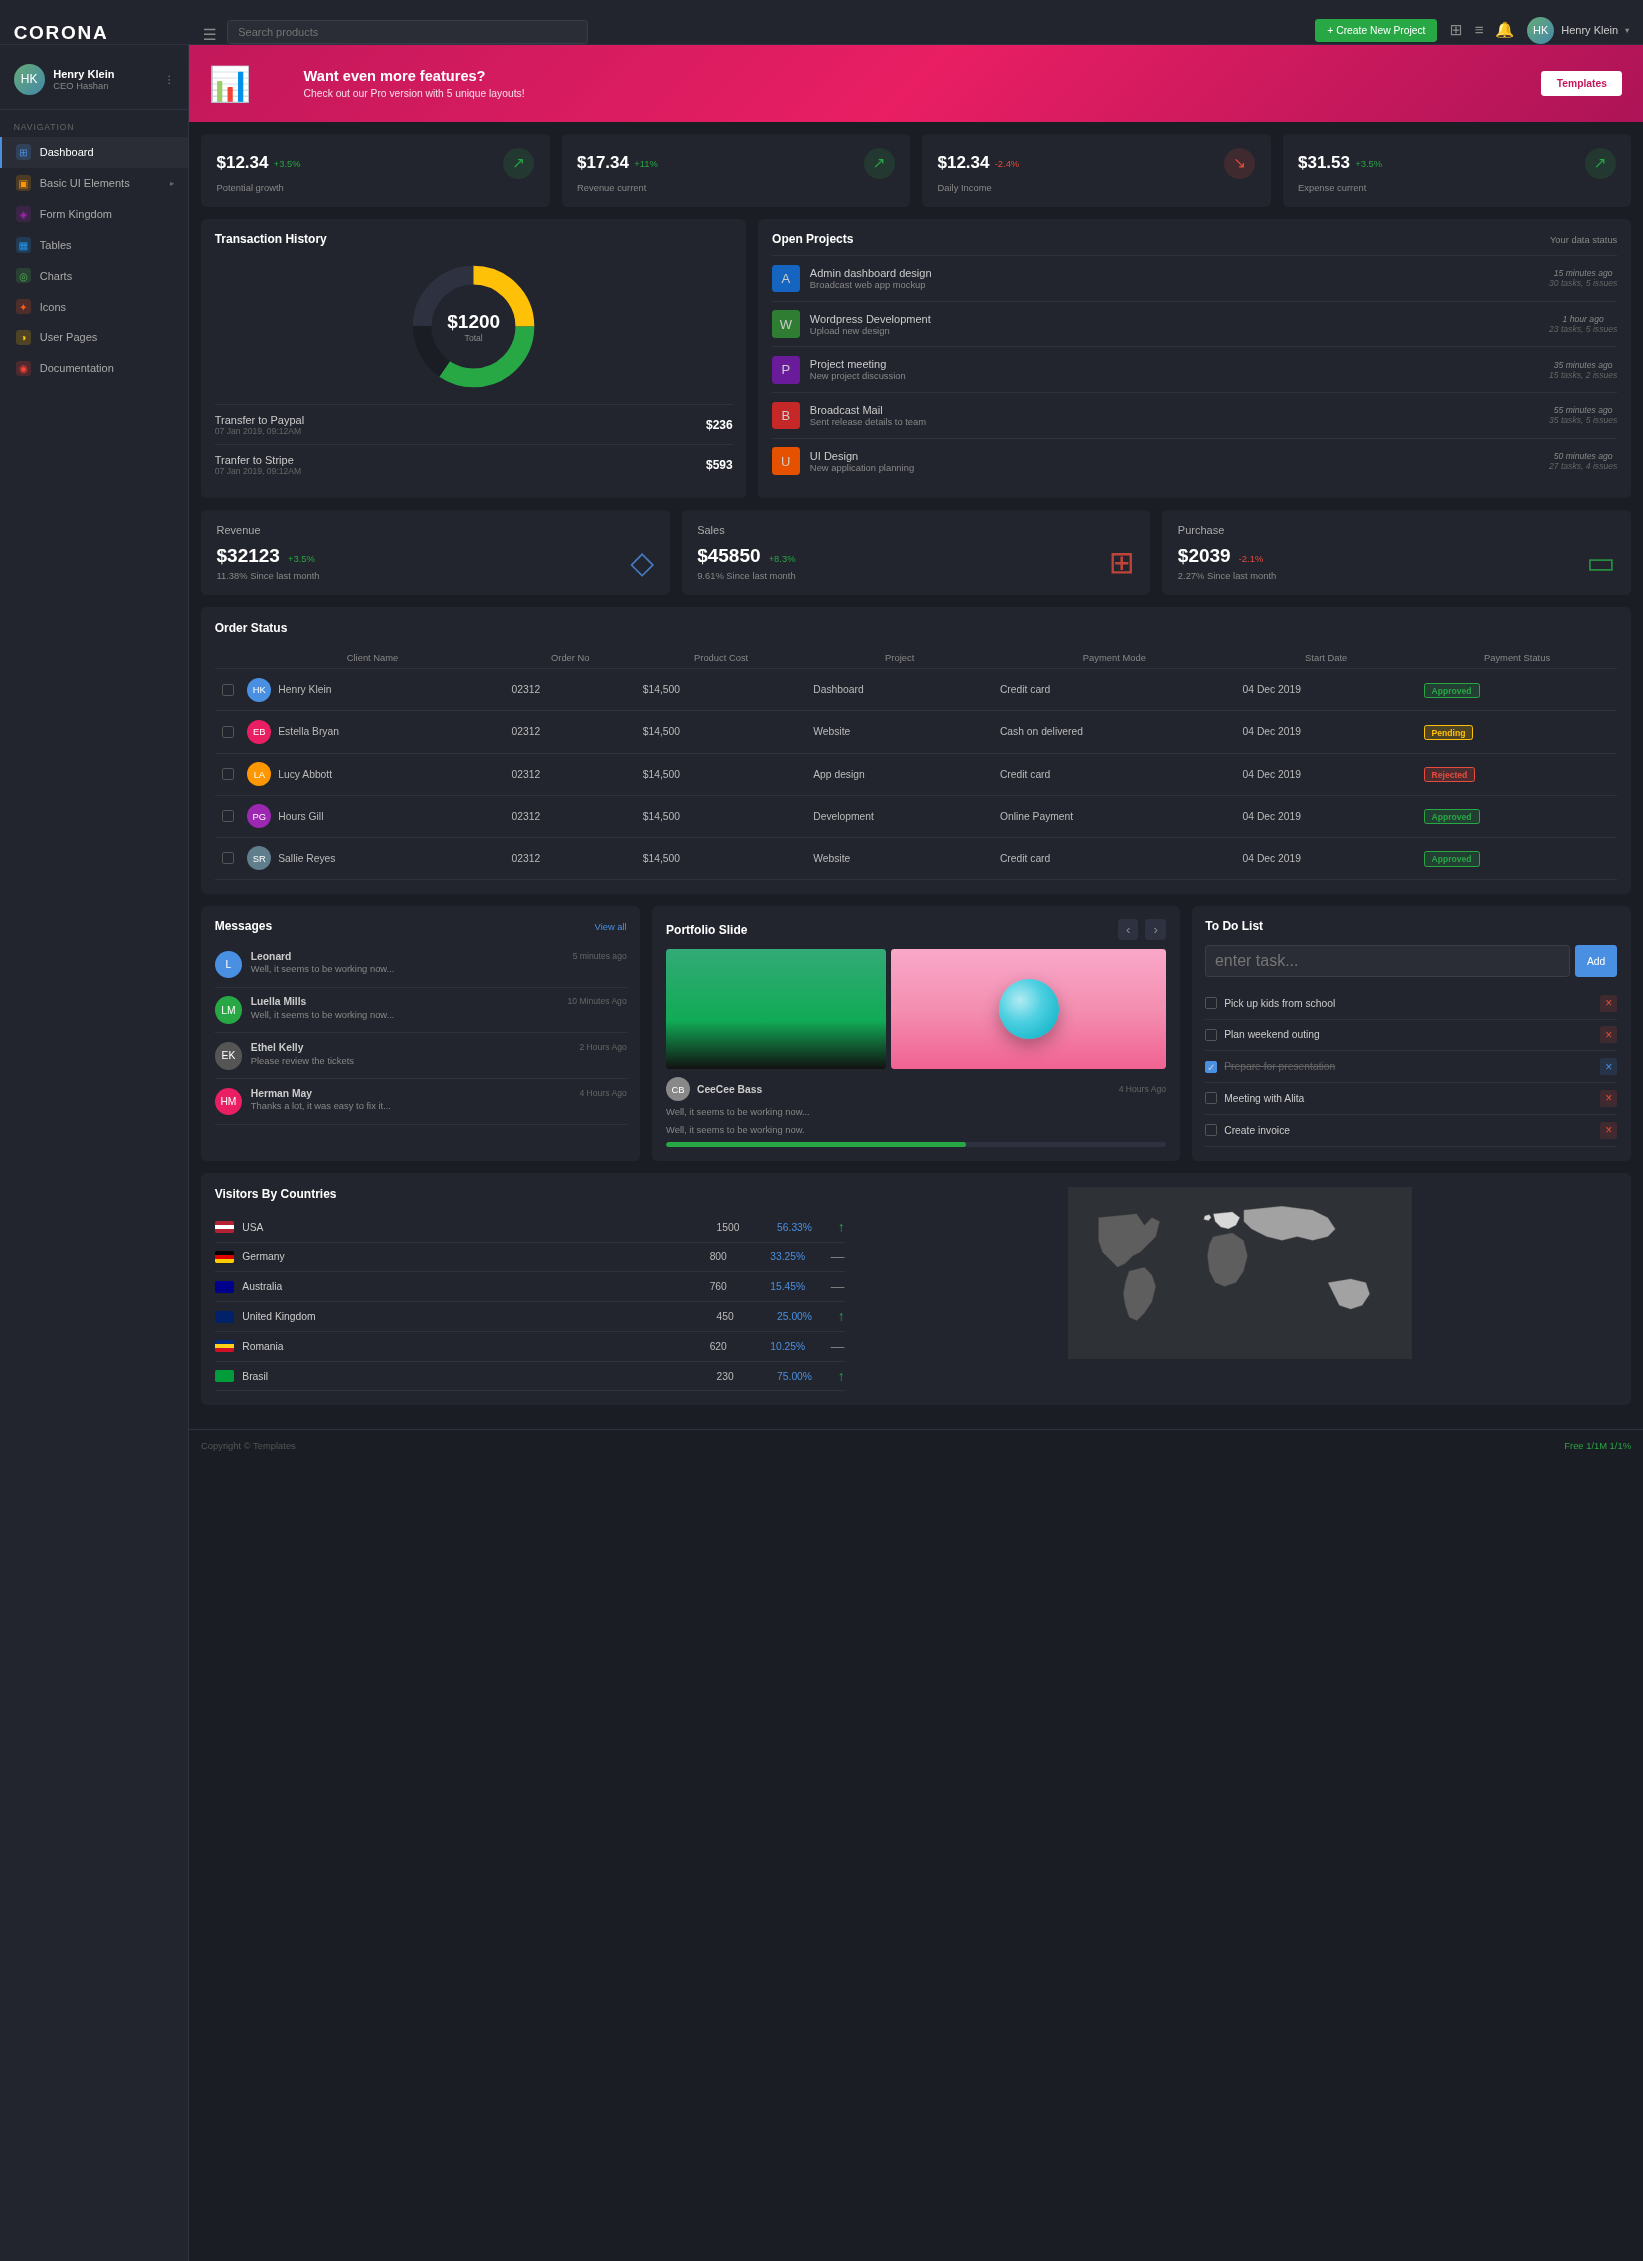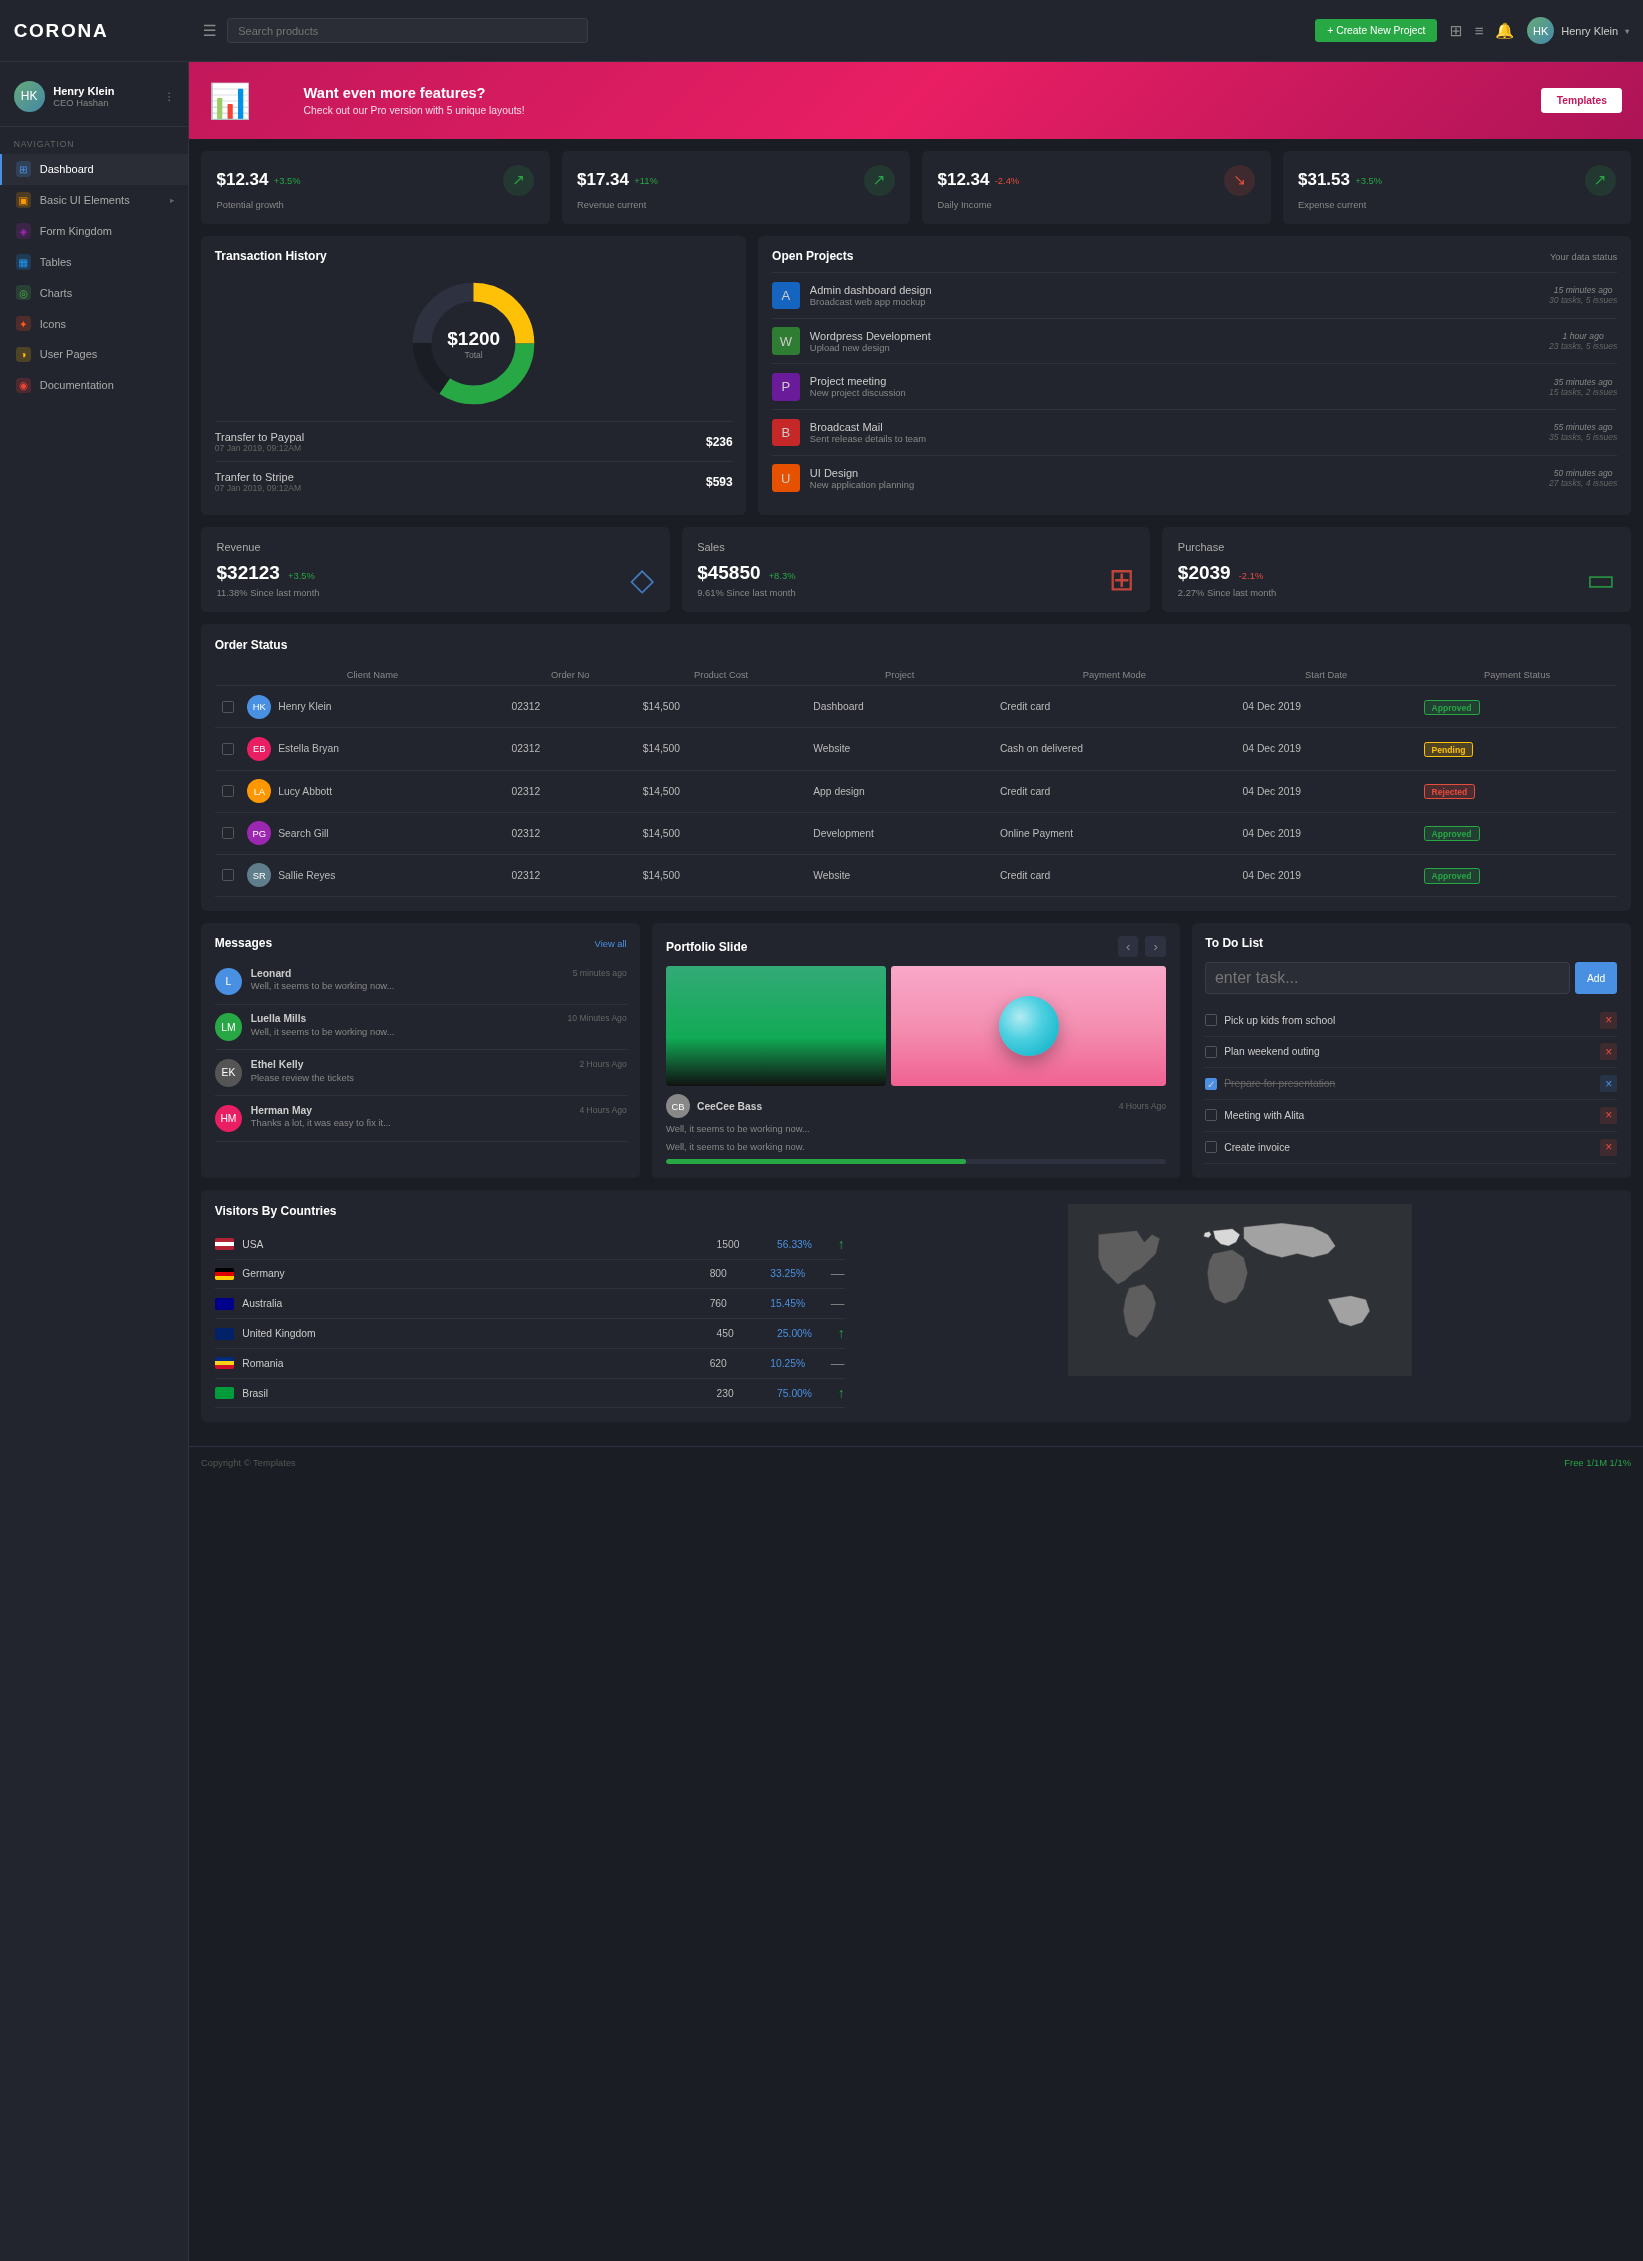--- a/index.html
+++ b/index.html
@@ -1,19 +1,19 @@
 <!DOCTYPE html>
 <html style="font-size:13.7px"><head>
   <meta charset="utf-8">
   <style>
     * { margin: 0; padding: 0; box-sizing: border-box; }
     body { background: #1a1d23; color: #ccc; font-family: 'Segoe UI', sans-serif; font-size: 10.3px; min-width: 1643px; }
 
     
-    .topbar { display: flex; align-items: center; background: #22252d; height: 62px; padding: 0 13.7px; border-bottom: 0.9px solid #2e3240; }
+    .topbar { display: flex; align-items: flex-end; background: #22252d; height: 45px; padding: 0 13.7px; border-bottom: 0.9px solid #2e3240; }
     .topbar .logo { font-size: 19px; font-weight: 700; color: #fff; letter-spacing: 1.7px; width: 189px; }
     .topbar .grid-icon { color: #888; font-size: 15.5px; margin-right: 10.3px; cursor: pointer; }
     .topbar .search-box { flex: 1; max-width: 361px; background: #2a2d36; border: 0.9px solid #3a3e4a; border-radius: 3.4px; padding: 5.2px 10.3px; color: #aaa; font-size: 11px; outline: none; }
     .topbar-right { display: flex; align-items: center; gap: 12px; margin-left: auto; }
     .btn-create { background: #28a745; color: #fff; border: none; border-radius: 3.4px; padding: 6px 12px; font-size: 10.3px; cursor: pointer; white-space: nowrap; display: flex; align-items: center; gap: 4.3px; }
     .topbar-icon { color: #888; font-size: 15.5px; cursor: pointer; }
     .avatar-area { display: flex; align-items: center; gap: 6.9px; cursor: pointer; }
     .avatar { width: 27.5px; height: 27.5px; border-radius: 50%; background: #888; overflow: hidden; display: flex; align-items: center; justify-content: center; font-size: 11px; color: #fff; background: linear-gradient(135deg,#6a7,#48a); }
     .user-name { color: #ccc; font-size: 11px; }
 
@@ -483,21 +483,21 @@
               <td>04 Dec 2019</td>
               <td><span class="badge rejected">Rejected</span></td>
             </tr>
             <tr>
               <td class="checkbox-cell">
                   <div class="cb"></div>
                 </td>
               <td>
                   <div class="user-cell">
                     <div class="user-av" style="background:#9c27b0">PG</div>
-                    <span>Search Gill</span>
+                    <span>Hours Gill</span>
                   </div>
                 </td>
               <td>02312</td>
               <td>$14,500</td>
               <td>Development</td>
               <td>Online Payment</td>
               <td>04 Dec 2019</td>
               <td><span class="badge approved">Approved</span></td>
             </tr>
             <tr>

